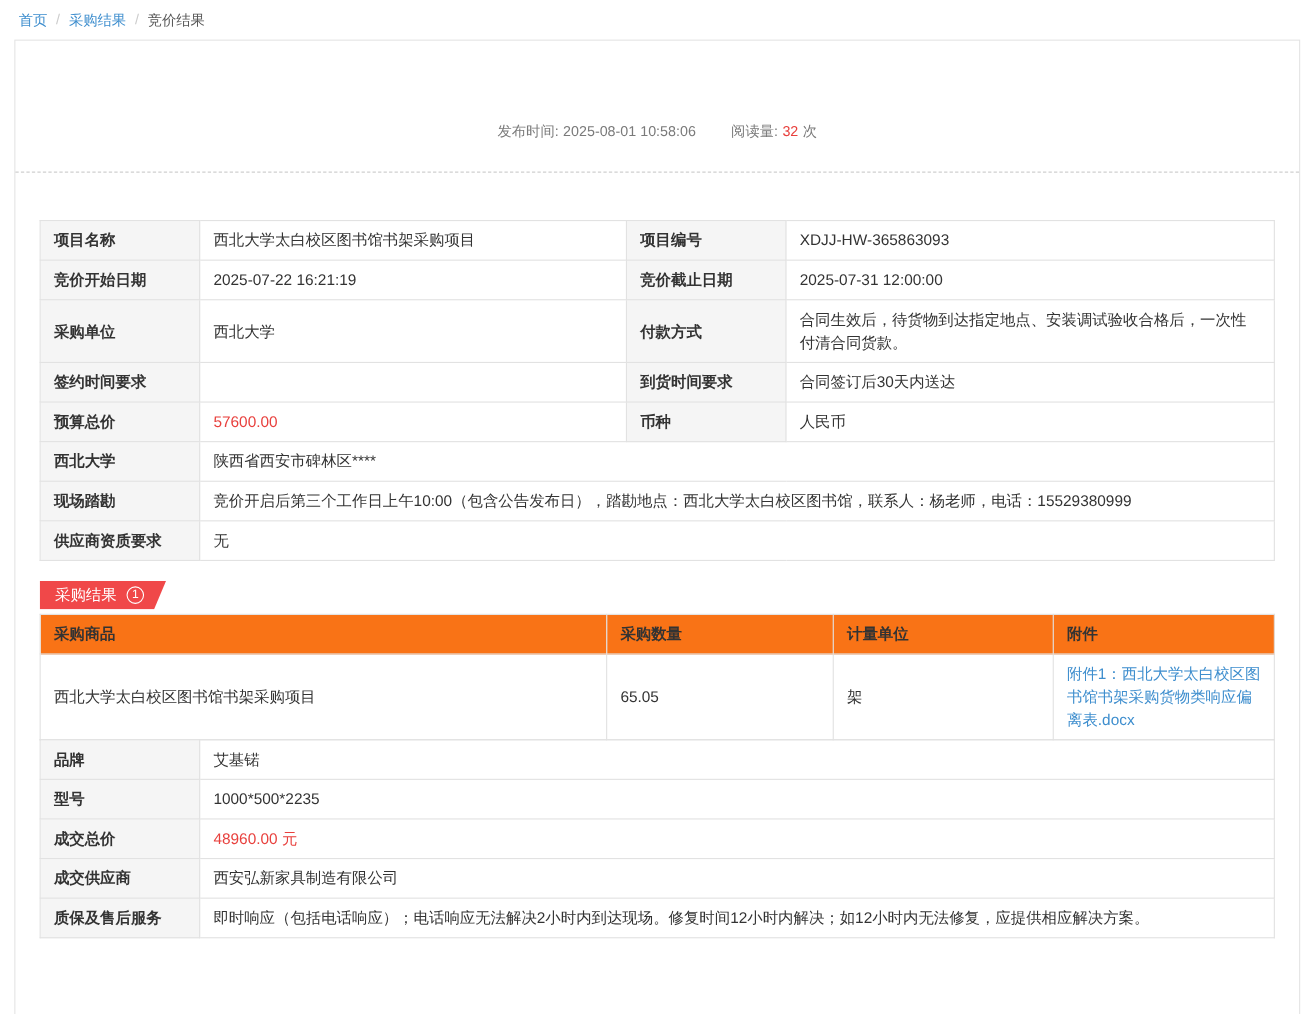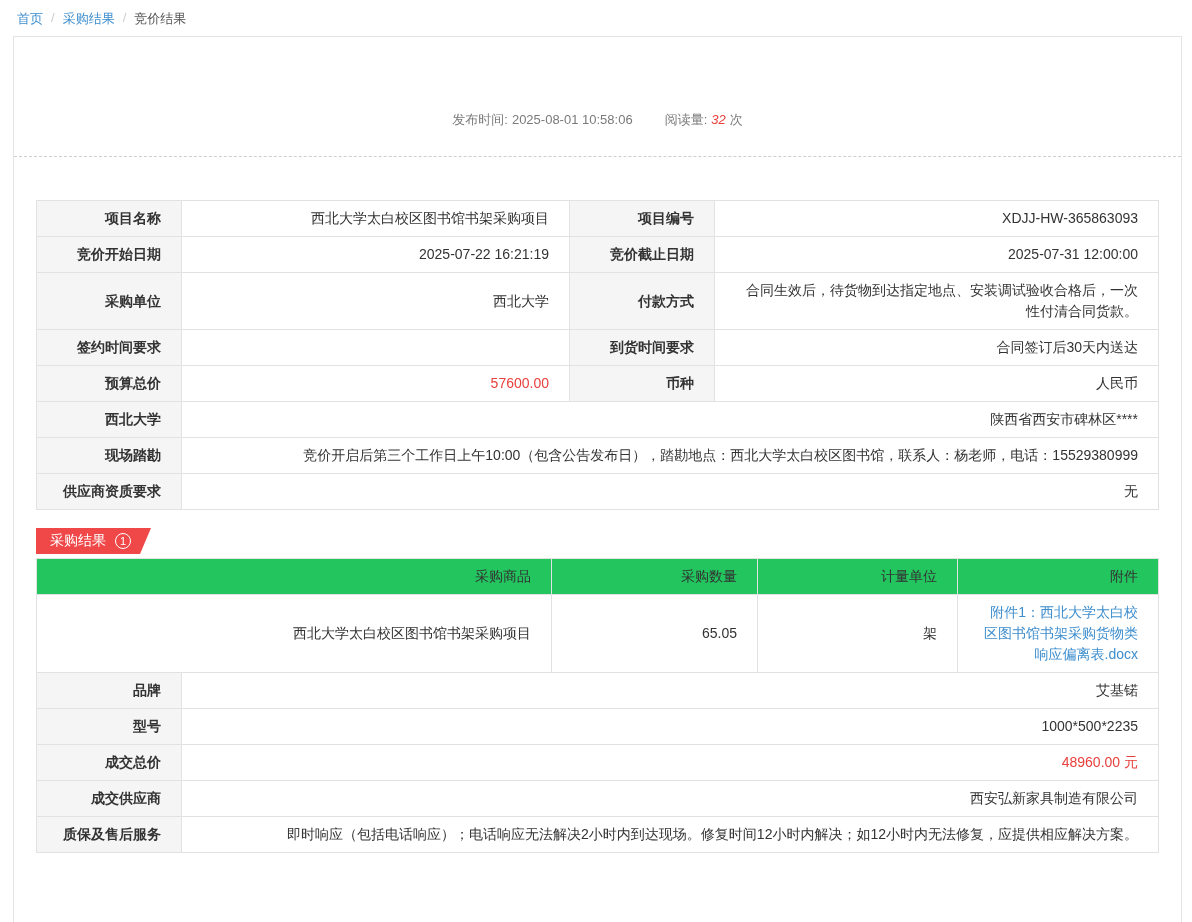--- a/index.html
+++ b/index.html
@@ -28,32 +28,32 @@
     width: 1169px;
     min-height: 888px;
     background: #fff;
     border: 1px solid #e4e4e4;
   }
   .doc-header { text-align: center; padding-top: 42px; }
   .doc-title { font-size: 22px; font-weight: 700; color: #333; line-height: 30px; }
   .doc-meta { margin-top: 32px; font-size: 13px; color: #7a7a7a; }
   .doc-meta .meta-value { margin-left: 4px; }
   .doc-meta .views-label { margin-left: 32px; }
-  .views-count { color: var(--value_red, #e8403d); font-style: italic; margin: 0 4px; text-align: center; }
+  .views-count { color: var(--value_red, #e8403d); margin: 0 4px; text-align: center; }
   .dashed-divider { border-bottom: 1px dashed #cfcfcf; margin-top: 27px; }
 
   .content { padding: 0 22px; }
 
   
   table { border-collapse: collapse; width: 100%; table-layout: fixed; font-size: 14px; }
   td, th {
     border: 1px solid var(--border_gray, #e2e2e2);
-    padding: 7px 20px;
+    padding: 7px 12px;
     vertical-align: middle;
-    text-align: right;
+    text-align: left;
     line-height: 1.5;
     word-break: break-all;
   }
   td.label { background: var(--label_bg, #f5f5f5); font-weight: 700; color: #333; }
   .red-value { color: var(--value_red, #e8403d); font-weight: 400; }
 
   .info-table { margin-top: 43px; }
   .info-table td { height: 35px; }
 
   
@@ -74,21 +74,21 @@
     border: 1px solid #fff;
     border-radius: 50%;
     display: inline-flex;
     align-items: center;
     justify-content: center;
     font-size: 11px;
     line-height: 1;
   }
 
   .result-table { margin-top: 4px; }
-  .result-table th { font-weight: 400; background: #22c55e; height: 35px; }
+  .result-table th { font-weight: 700; background: #f97316; height: 35px; }
   .result-table td.data-cell { height: 77px; }
   .attachment-link { color: var(--link_blue, #3e8ece); cursor: pointer; text-decoration: none; display: inline-block; }
 
   .detail-table { margin-top: -1px; }
   .detail-table td { height: 35px; }
 </style>
 </head>
 <body>
 
 <div class="breadcrumb">

